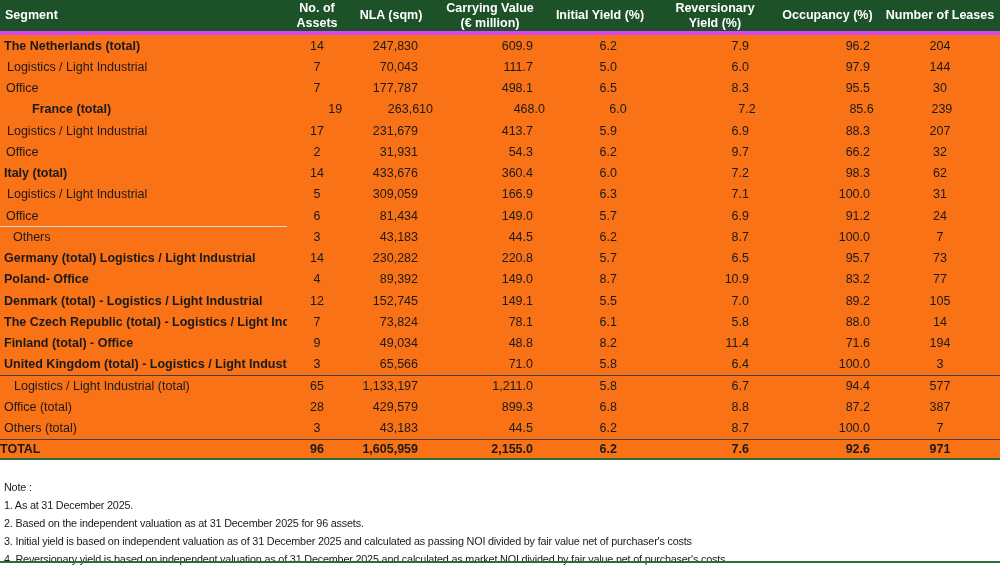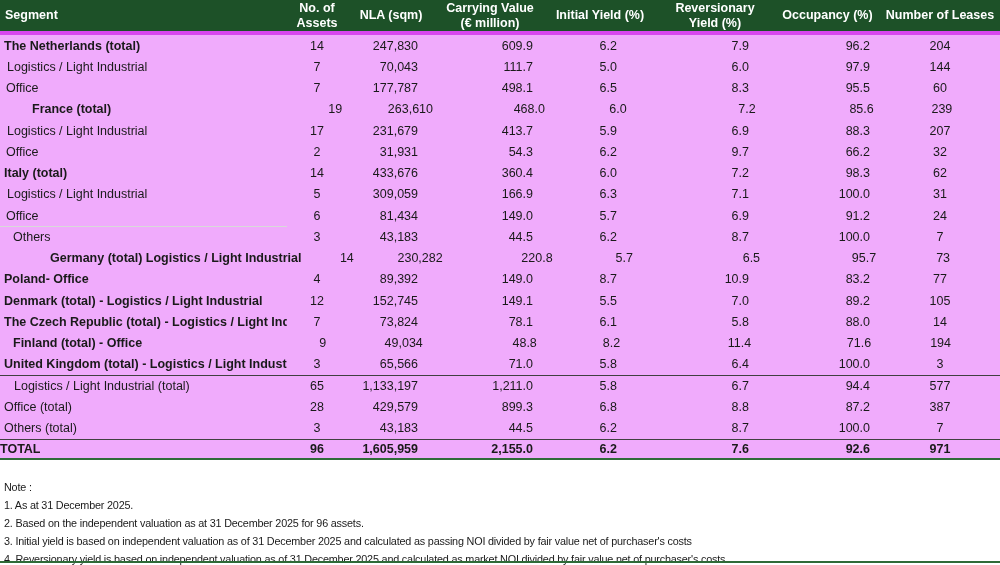--- a/index.html
+++ b/index.html
@@ -28,21 +28,21 @@
   .c0{width:287px;}
   .c1{width:60px;}
   .c2{width:88px;}
   .c3{width:110px;}
   .c4{width:110px;}
   .c5{width:120px;}
   .c6{width:105px;}
   .c7{width:120px;}
   .th.c0{justify-content:flex-start;text-align:left;padding-left:5px;}
   .row{
-    display:flex;height:21.25px;font-size:12.5px;background:#f0abfc;
+    display:flex;height:21.25px;font-size:12.5px;background:#f97316;
   }
   .cell{
     height:100%;display:flex;align-items:center;white-space:nowrap;
   }
   .cell.c0{overflow:hidden;justify-content:flex-start;}
   .cell.c1{justify-content:center;}
   .cell.c2{justify-content:flex-end;padding-right:17px;}
   .cell.c3{justify-content:flex-end;padding-right:12px;}
   .cell.c4{justify-content:flex-end;padding-right:38px;}
   .cell.c5{justify-content:flex-end;padding-right:26px;}
@@ -107,21 +107,21 @@
         <div class="cell c7">144</div>
       </div>
       <div class="row">
         <div class="cell c0" style="padding-left: 6px;">Office</div>
         <div class="cell c1">7</div>
         <div class="cell c2">177,787</div>
         <div class="cell c3">498.1</div>
         <div class="cell c4">6.5</div>
         <div class="cell c5">8.3</div>
         <div class="cell c6">95.5</div>
-        <div class="cell c7">60</div>
+        <div class="cell c7">30</div>
       </div>
       <div class="row">
         <div class="cell c0 bold" style="padding-left: 4px; margin-left: 28px;">France (total)</div>
         <div class="cell c1">19</div>
         <div class="cell c2">263,610</div>
         <div class="cell c3">468.0</div>
         <div class="cell c4">6.0</div>
         <div class="cell c5">7.2</div>
         <div class="cell c6">85.6</div>
         <div class="cell c7">239</div>
@@ -180,21 +180,21 @@
         <div class="cell c0" style="padding-left: 13px;">Others</div>
         <div class="cell c1">3</div>
         <div class="cell c2">43,183</div>
         <div class="cell c3">44.5</div>
         <div class="cell c4">6.2</div>
         <div class="cell c5">8.7</div>
         <div class="cell c6">100.0</div>
         <div class="cell c7">7</div>
       </div>
       <div class="row">
-        <div class="cell c0 bold" style="padding-left: 4px; margin-left: 46px;">Germany (total) Logistics / Light Industrial</div>
+        <div class="cell c0 bold" style="padding-left: 4px;">Germany (total) Logistics / Light Industrial</div>
         <div class="cell c1">14</div>
         <div class="cell c2">230,282</div>
         <div class="cell c3">220.8</div>
         <div class="cell c4">5.7</div>
         <div class="cell c5">6.5</div>
         <div class="cell c6">95.7</div>
         <div class="cell c7">73</div>
       </div>
       <div class="row">
         <div class="cell c0 bold" style="padding-left: 4px;">Poland- Office</div>
@@ -220,21 +220,21 @@
         <div class="cell c0 bold" style="padding-left: 4px;">The Czech Republic (total) - Logistics / Light Industrial</div>
         <div class="cell c1">7</div>
         <div class="cell c2">73,824</div>
         <div class="cell c3">78.1</div>
         <div class="cell c4">6.1</div>
         <div class="cell c5">5.8</div>
         <div class="cell c6">88.0</div>
         <div class="cell c7">14</div>
       </div>
       <div class="row">
-        <div class="cell c0 bold" style="padding-left: 4px; margin-left: 9px;">Finland (total) - Office</div>
+        <div class="cell c0 bold" style="padding-left: 4px;">Finland (total) - Office</div>
         <div class="cell c1">9</div>
         <div class="cell c2">49,034</div>
         <div class="cell c3">48.8</div>
         <div class="cell c4">8.2</div>
         <div class="cell c5">11.4</div>
         <div class="cell c6">71.6</div>
         <div class="cell c7">194</div>
       </div>
       <div class="row">
         <div class="cell c0 bold" style="padding-left: 4px;">United Kingdom (total) - Logistics / Light Industrial</div>

